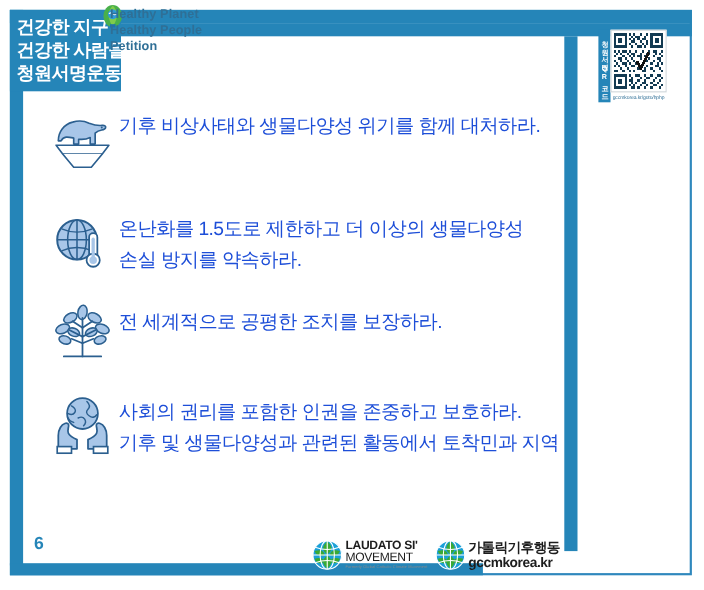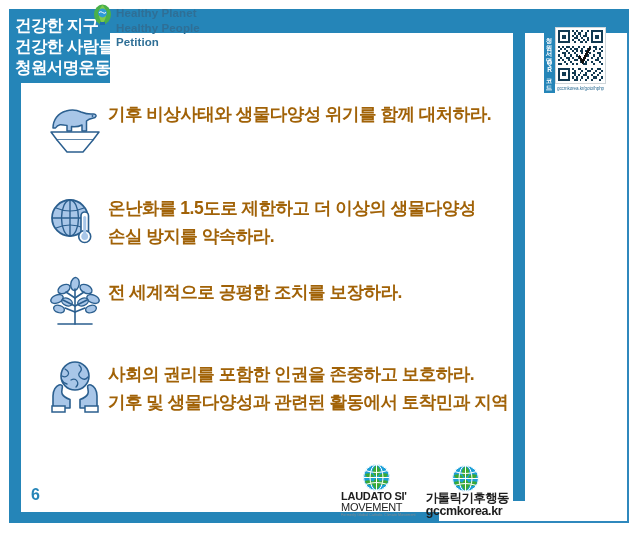--- a/index.html
+++ b/index.html
@@ -109,21 +109,21 @@
     position: absolute;
     left: 92px;
     top: 3px;
     width: 21px;
     height: 23px;
   }
 
   
   .en-title {
     position: absolute;
-    left: 116px;
+    left: 100px;
     top: 6px;
     line-height: 14.5px;
   }
   .en-title div {
     color: #2f6f96;
     font-size: 11.5px;
     font-weight: bold;
     letter-spacing: 0.1px;
     white-space: nowrap;
   }
@@ -191,23 +191,23 @@
   .item-icon {
     width: 66px;
     min-width: 66px;
     height: 62px;
     display: flex;
     align-items: center;
     justify-content: center;
   }
   .item-text {
     padding-top: 4px;
-    color: #a16207;
+    color: #1d4ed8;
     font-size: 17.5px;
-    font-weight: bold;
+    font-weight: normal;
     line-height: 28px;
     letter-spacing: -0.5px;
   }
   .item-text .tl {
     white-space: nowrap;
   }
 
   .sp1 { height: 32px; }
   .sp2 { height: 22px; }
   .sp3 { height: 20px; }
@@ -226,21 +226,21 @@
   .footer-logos {
     position: absolute;
     right: 44px;
     bottom: 18px;
     display: flex;
     flex-direction: row;
     align-items: center;
   }
   .logo-unit {
     display: flex;
-    flex-direction: column;
+    flex-direction: row;
     align-items: center;
     margin-left: 7px;
   }
   .globe-mark { width: 27px; height: 27px; }
   .logo-words {
     margin-left: 3px;
     line-height: 10.5px;
   }
   .lsm-l1 {
     color: #1d1d1d;

